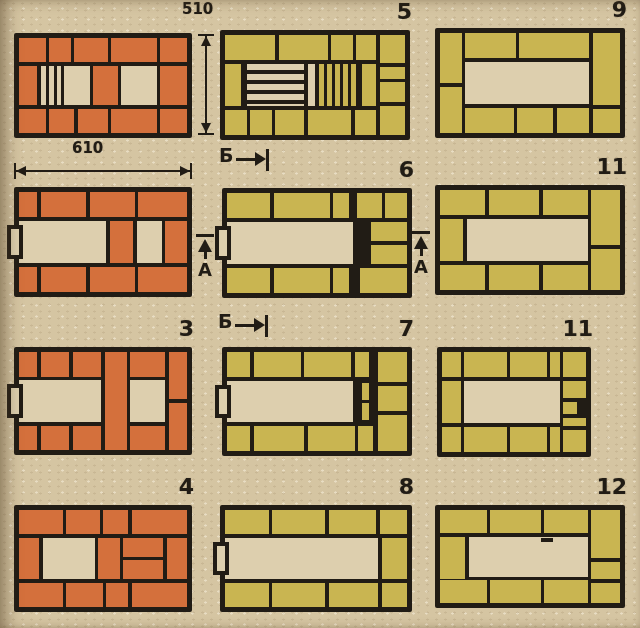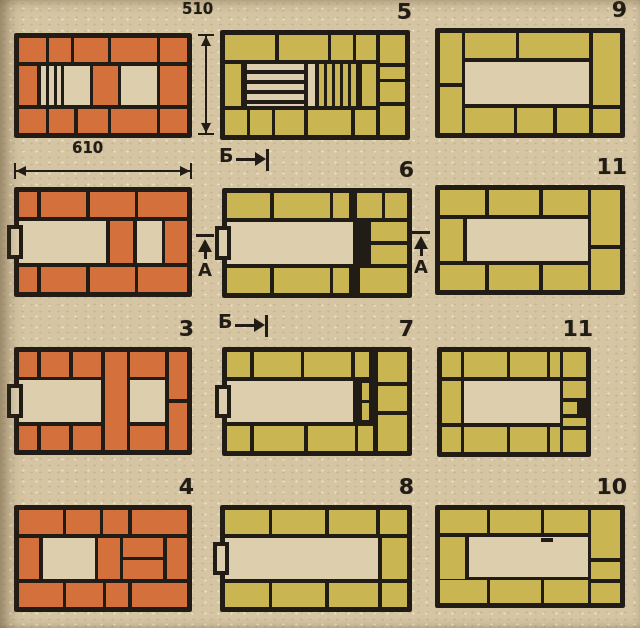--- a/index.html
+++ b/index.html
@@ -287,21 +287,21 @@
           <div class="cell" style="left: 84%; width: 16%; top: 0%; height: 52%; background: rgb(201, 181, 81);"></div>
           <div class="cell" style="left: 84%; width: 16%; top: 56%; height: 18%; background: rgb(201, 181, 81);"></div>
           <div class="cell" style="left: 84%; width: 16%; top: 78%; height: 22%; background: rgb(201, 181, 81);"></div>
           <div class="cell" style="left: 0%; width: 14%; top: 29%; height: 45%; background: rgb(201, 181, 81);"></div>
           <div class="cell" style="left: 16%; width: 66%; top: 29%; height: 43%; background: rgb(221, 207, 174);"></div>
           <div class="cell" style="left: 56%; width: 7%; top: 30%; height: 4%; background: rgb(33, 28, 21);"></div>
           <div class="cell" style="left: 0%; width: 26%; top: 75%; height: 25%; background: rgb(201, 181, 81);"></div>
           <div class="cell" style="left: 28%; width: 28%; top: 75%; height: 25%; background: rgb(201, 181, 81);"></div>
           <div class="cell" style="left: 58%; width: 24%; top: 75%; height: 25%; background: rgb(201, 181, 81);"></div>
         </div>
-        <span class="course-number">10</span>
+        <span class="course-number">12</span>
       </div>
     </div>
 
   <div class="ann dim-label lbl-510">510</div>
   <div class="ann vdim">
     <i class="vline"></i>
       <i class="tick t"></i>
       <i class="tick b"></i>
     <i class="ah up"></i>
       <i class="ah down"></i>

